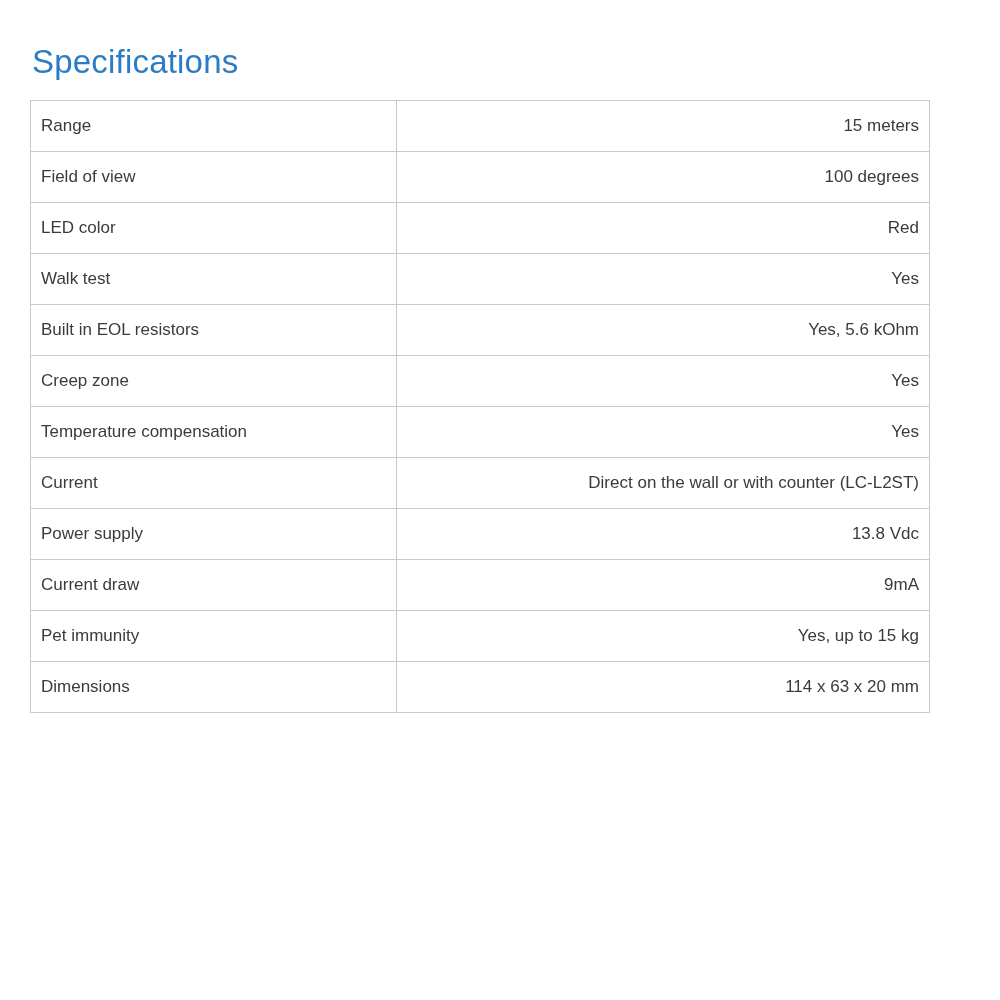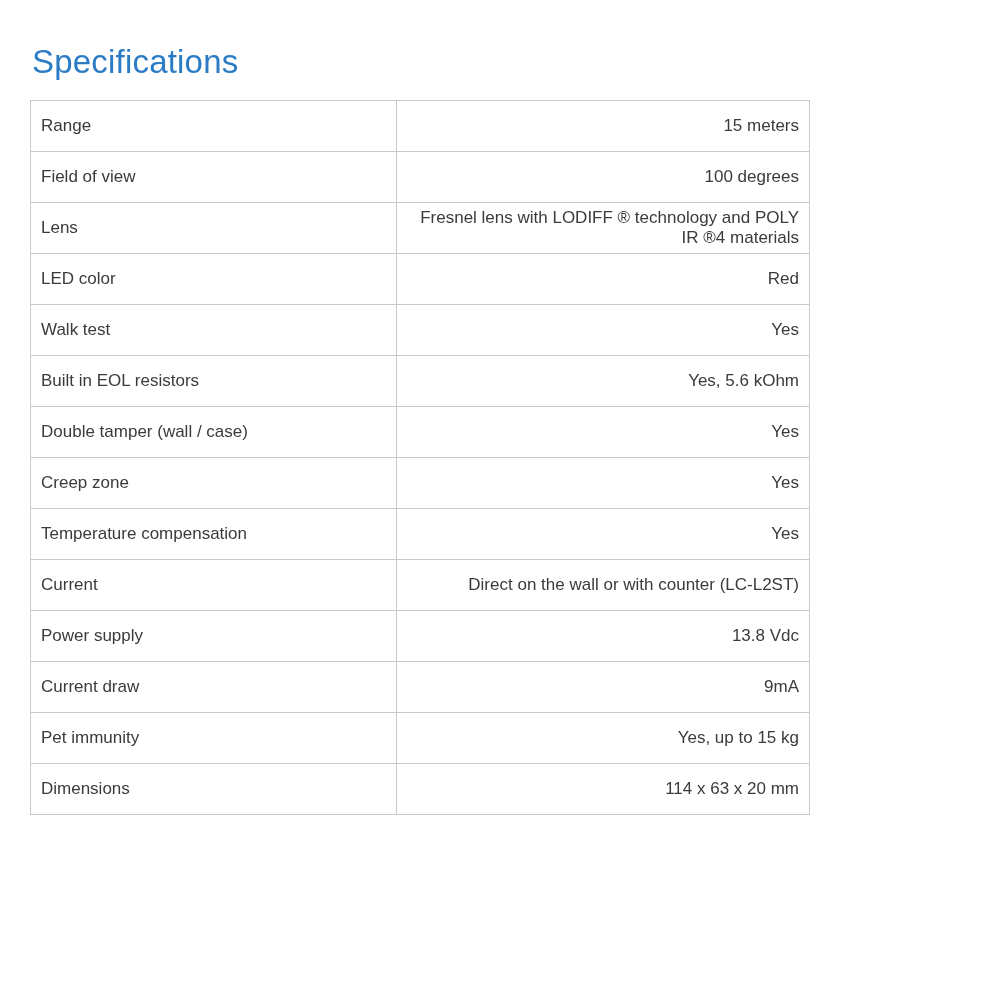--- a/index.html
+++ b/index.html
@@ -22,21 +22,21 @@
   }
   .page-title {
     color: #2b7cc4;
     font-size: 33px;
     font-weight: normal;
     letter-spacing: 0.2px;
     margin: 0 0 20px 2px;
     line-height: 1.1;
   }
   table.spec-table {
-    width: 780px;
+    width: 900px;
     border-collapse: collapse;
     table-layout: fixed;
   }
   table.spec-table tr {
     height: 51px;
   }
   table.spec-table td {
     border: 1px solid #c9c9c9;
     font-size: 17px;
     color: #3b3b3b;
@@ -62,38 +62,30 @@
     <tbody>
       <tr>
         <td class="spec-label">Range</td>
         <td class="spec-value">15 meters</td>
       </tr>
       <tr>
         <td class="spec-label">Field of view</td>
         <td class="spec-value">100 degrees</td>
       </tr>
       <tr>
-        <td class="spec-label">Lens</td>
-        <td class="spec-value">Fresnel lens with LODIFF ® technology and POLY IR ®4 materials</td>
-      </tr>
-      <tr>
         <td class="spec-label">LED color</td>
         <td class="spec-value">Red</td>
       </tr>
       <tr>
         <td class="spec-label">Walk test</td>
         <td class="spec-value">Yes</td>
       </tr>
       <tr>
         <td class="spec-label">Built in EOL resistors</td>
         <td class="spec-value">Yes, 5.6 kOhm</td>
-      </tr>
-      <tr>
-        <td class="spec-label">Double tamper (wall / case)</td>
-        <td class="spec-value">Yes</td>
       </tr>
       <tr>
         <td class="spec-label">Creep zone</td>
         <td class="spec-value">Yes</td>
       </tr>
       <tr>
         <td class="spec-label">Temperature compensation</td>
         <td class="spec-value">Yes</td>
       </tr>
       <tr>

